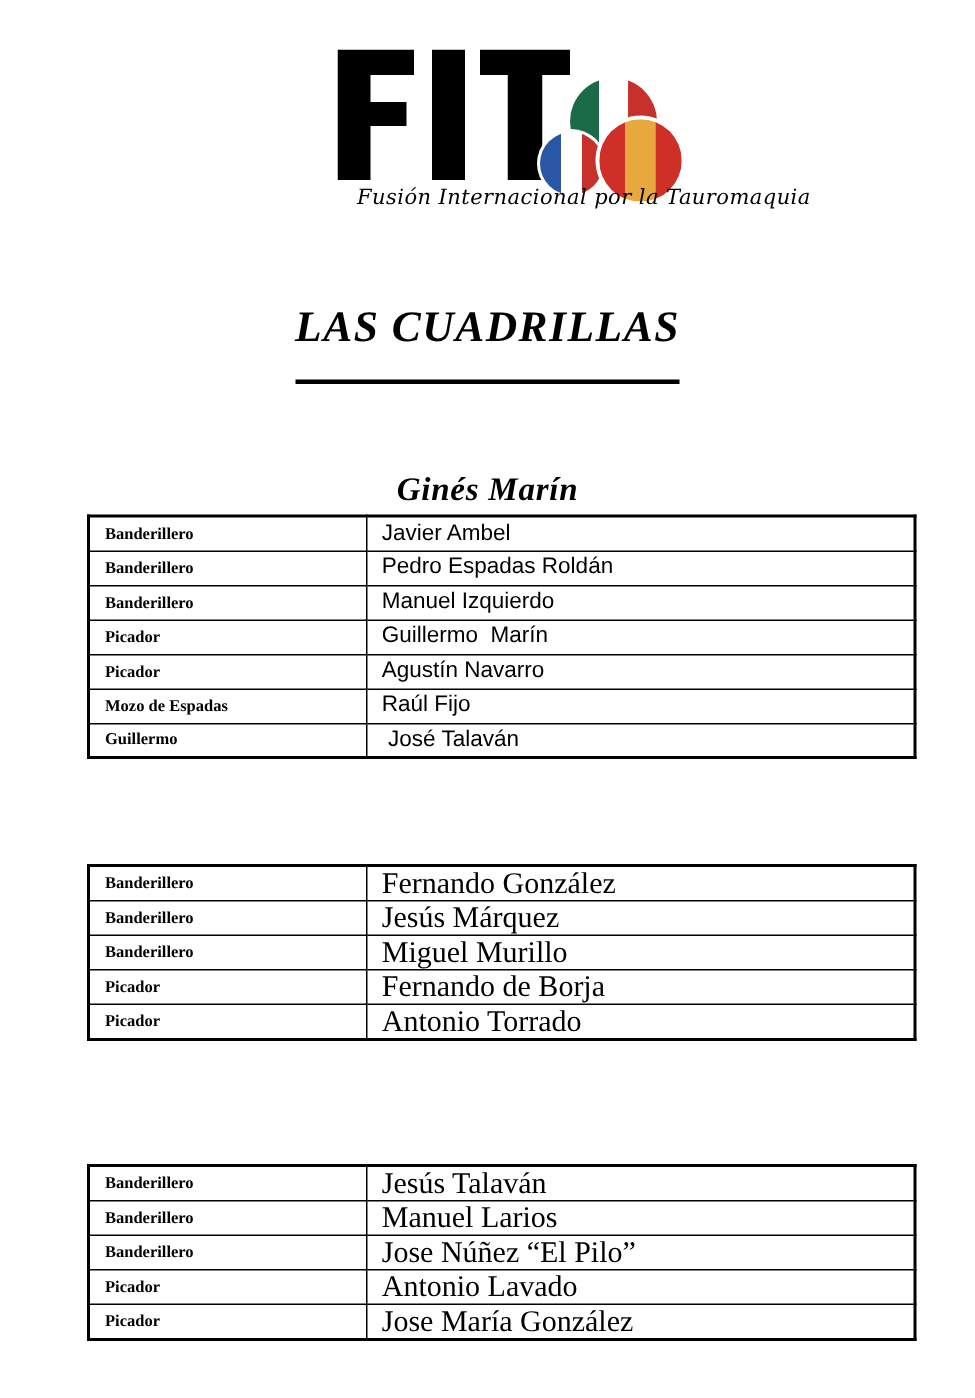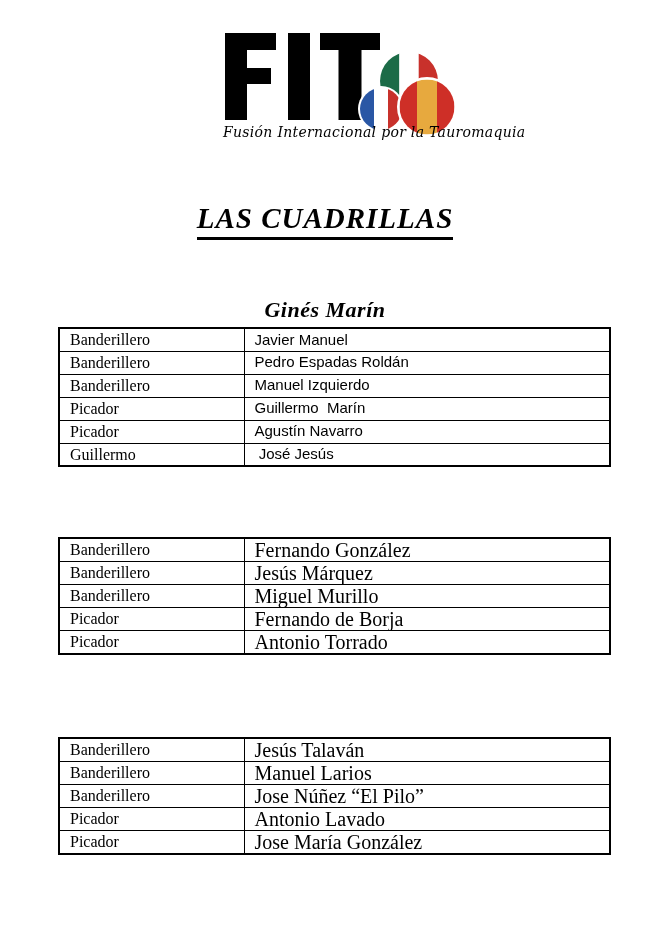--- a/index.html
+++ b/index.html
@@ -21,32 +21,33 @@
   }
   .logo-svg { display: block; margin: 0 auto; }
   .tagline {
     font-family: "DejaVu Serif", serif;
     font-style: italic;
     font-size: 14px;
     letter-spacing: 0.3px;
     white-space: nowrap;
     margin-top: -12px;
     position: relative;
+    margin-left: 15px;
   }
 
   
   .title-row { margin-top: 63px; text-align: center; }
   .title-text {
     font-family: "Liberation Serif", serif;
     font-weight: bold;
     font-style: italic;
     font-size: 29px;
     letter-spacing: 1px;
     border-bottom: 3px solid #000;
-    padding-bottom: 2px;
+    padding-bottom: 18px;
     display: inline-block;
     line-height: 1.1;
   }
   .subtitle-row { margin-top: 57px; text-align: center; }
   .subtitle-text {
     font-family: "Liberation Serif", serif;
     font-weight: bold;
     font-style: italic;
     font-size: 22px;
     letter-spacing: 0.5px;
@@ -71,22 +72,22 @@
     height: 23px;
     vertical-align: middle;
     padding: 0 4px 0 10px;
     white-space: pre-wrap;
     overflow: hidden;
     line-height: 1.1;
   }
   .cuadrilla td.role {
     width: 185px;
     font-family: "Liberation Serif", serif;
-    font-weight: normal;
-    font-size: 16px;
+    font-weight: bold;
+    font-size: 11px;
   }
   .cuadrilla td.name {
     font-family: "Liberation Sans", sans-serif;
     font-size: 15px;
   }
   table.serif-names td.name {
     font-family: "Liberation Serif", serif;
     font-size: 20px;
   }
 </style>
@@ -141,41 +142,45 @@
 </div>
 
 <div class="subtitle-row">
   <span class="subtitle-text">Ginés Marín</span>
 </div>
 
 <table class="cuadrilla t1">
   <tbody>
     <tr>
       <td class="role">Banderillero</td>
-      <td class="name">Javier Manuel</td>
+      <td class="name">Javier Ambel</td>
     </tr>
     <tr>
       <td class="role">Banderillero</td>
       <td class="name">Pedro Espadas Roldán</td>
     </tr>
     <tr>
       <td class="role">Banderillero</td>
       <td class="name">Manuel Izquierdo</td>
     </tr>
     <tr>
       <td class="role">Picador</td>
       <td class="name">Guillermo  Marín</td>
     </tr>
     <tr>
       <td class="role">Picador</td>
       <td class="name">Agustín Navarro</td>
     </tr>
     <tr>
+      <td class="role">Mozo de Espadas</td>
+      <td class="name">Raúl Fijo</td>
+    </tr>
+    <tr>
       <td class="role">Guillermo</td>
-      <td class="name"> José Jesús</td>
+      <td class="name"> José Talaván</td>
     </tr>
   </tbody>
 </table>
 
 <table class="cuadrilla serif-names t2">
   <tbody>
     <tr>
       <td class="role">Banderillero</td>
       <td class="name">Fernando González</td>
     </tr>

